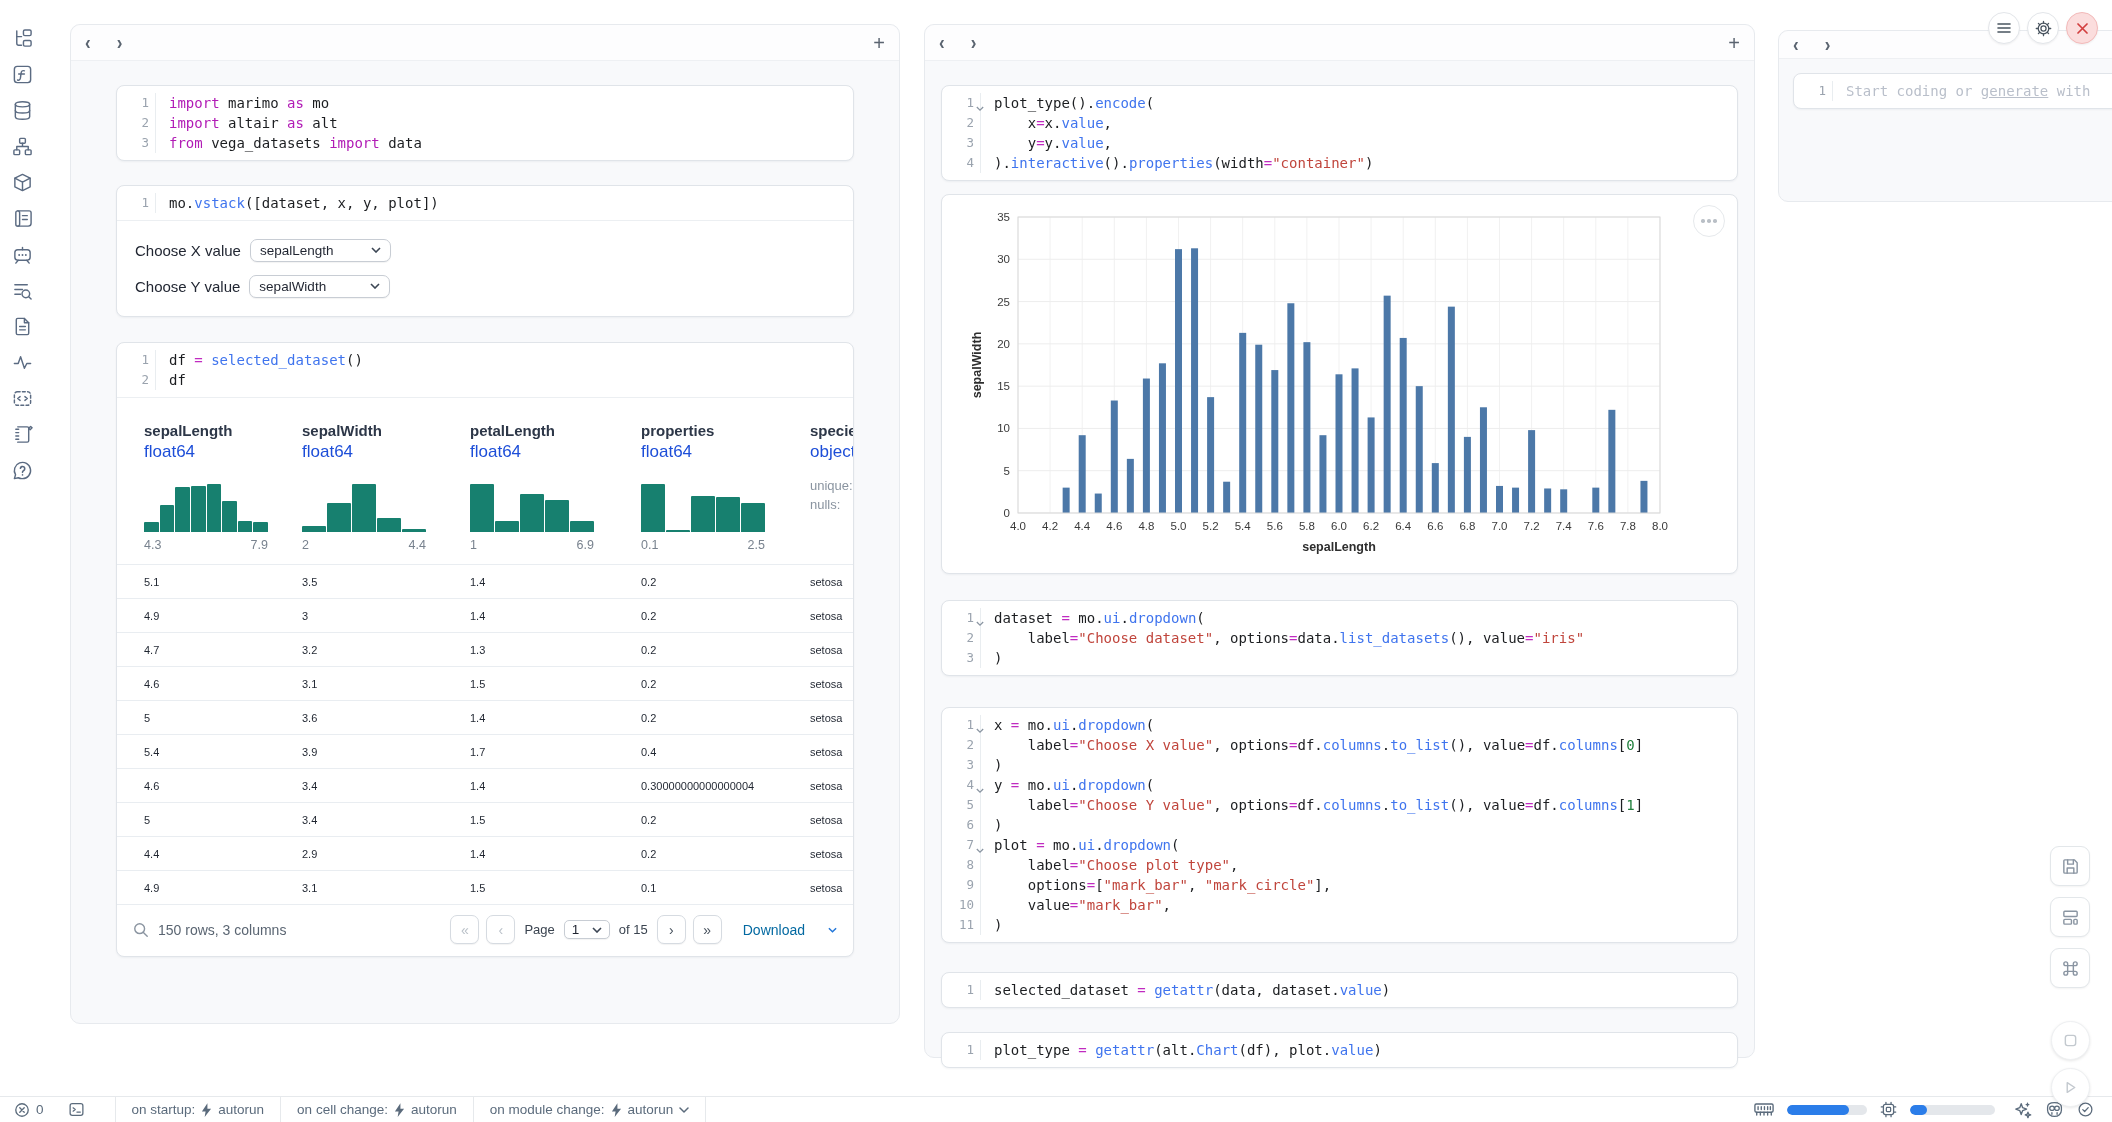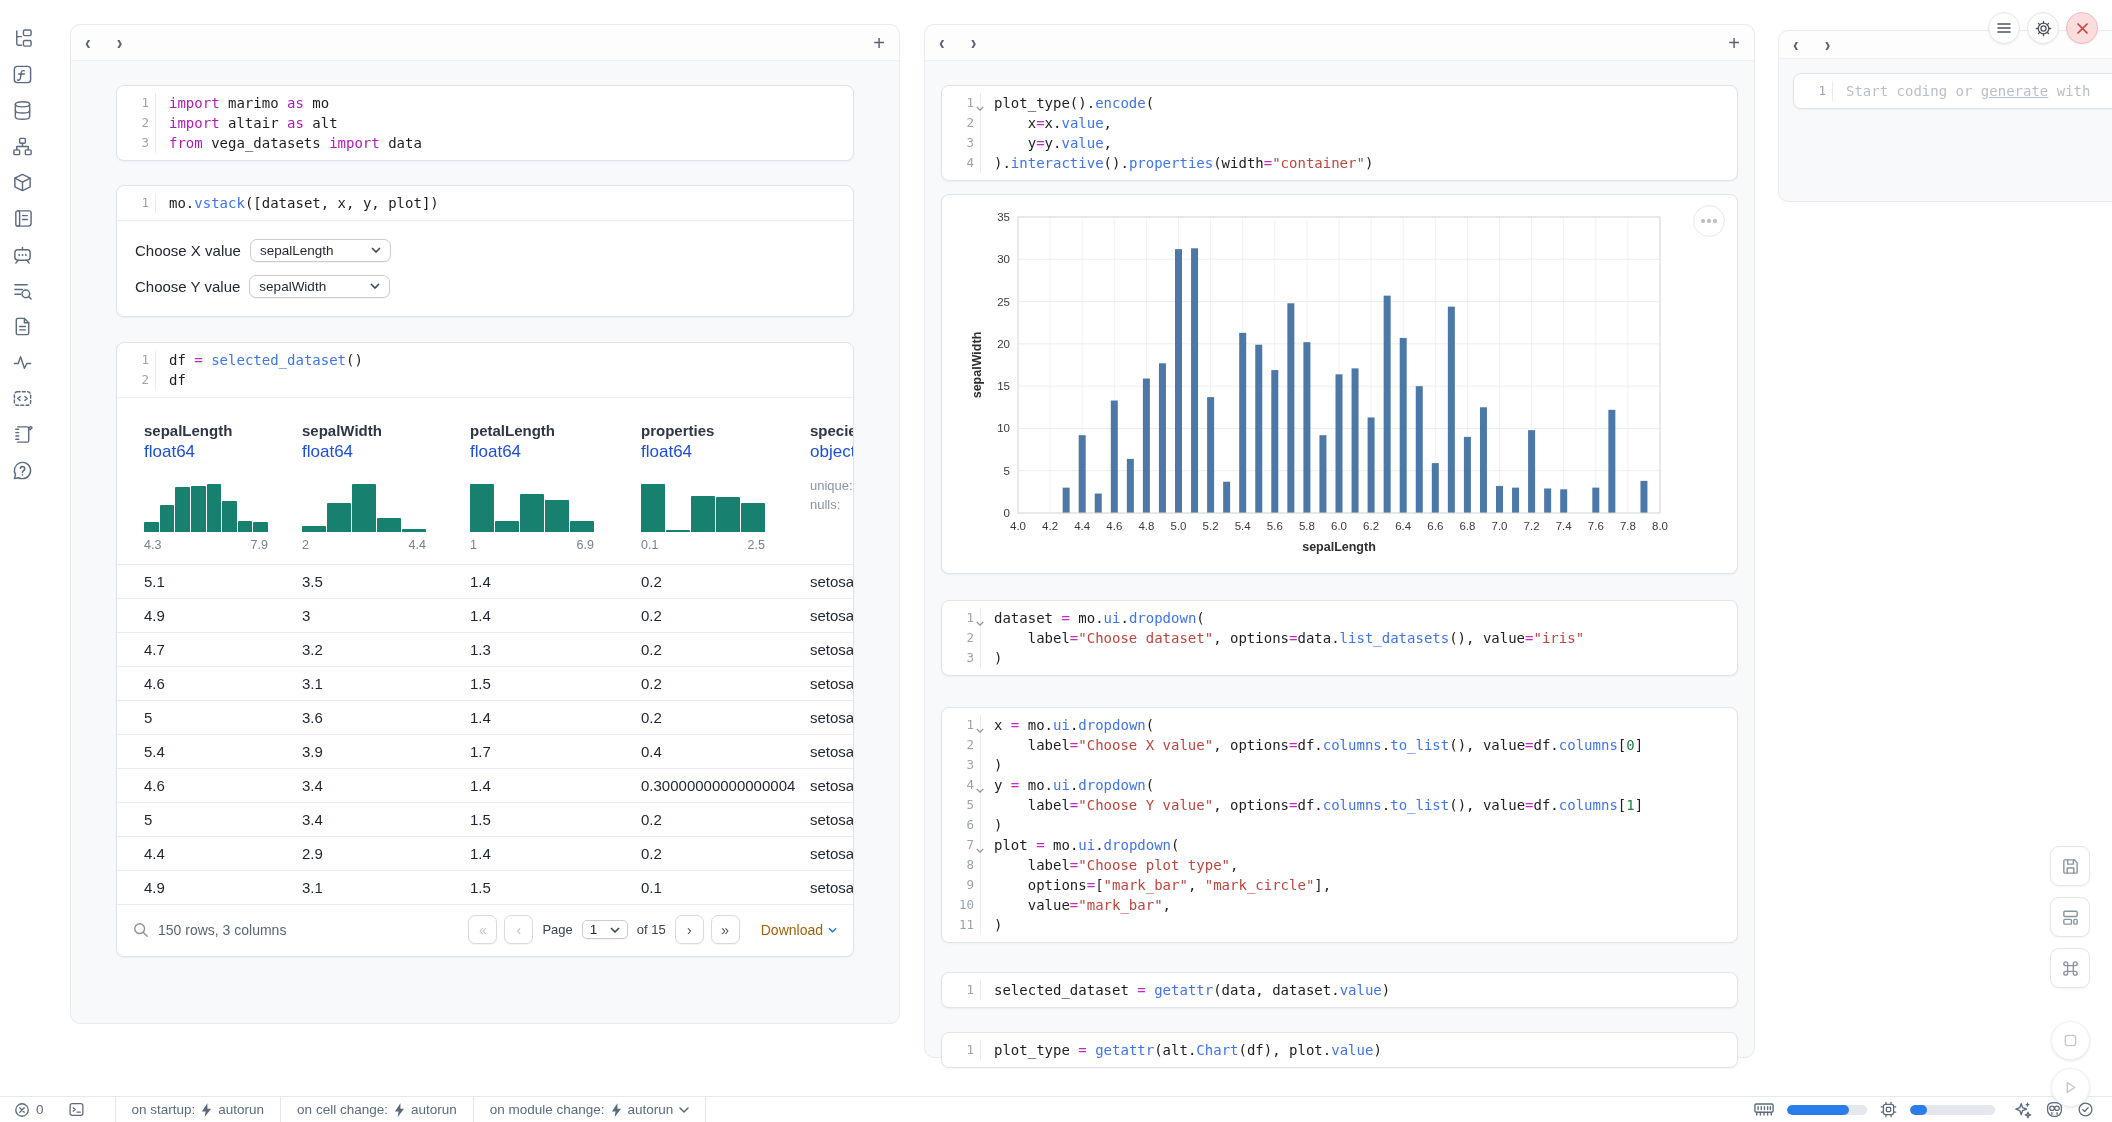--- a/index.html
+++ b/index.html
@@ -50,31 +50,31 @@
   
   .tgrid{display:grid;grid-template-columns:158px 168px 171px 169px 1fr;padding-left:27px}
   .thead{padding-top:24px;padding-bottom:12px}
   .hname{font-size:15px;font-weight:bold;color:#2d3748}
   .htype{font-size:17px;color:#1d4ed8;margin-top:3px}
   .hcol{overflow:hidden;white-space:nowrap;padding-right:10px}
   .hist{height:58px;width:124px;display:flex;align-items:flex-end;gap:1px;margin-top:12px}
   .hist div{flex:1;background:#17806F;border-radius:1px 1px 0 0}
   .minmax{width:124px;display:flex;justify-content:space-between;font-size:12.5px;color:#78828e;margin-top:6px}
   .hextra{font-size:13px;color:#8a94a0;margin-top:14px;line-height:19px}
-  .trow{height:33px;align-items:center;border-top:1px solid #e9edf1;font-size:15px;color:#1f2530}
+  .trow{height:33px;align-items:center;border-top:1px solid #e9edf1;font-size:11px;color:#1f2530}
   .tcell{overflow:hidden;white-space:nowrap;padding-right:8px}
 
   .tfoot{display:flex;align-items:center;padding:10px 16px 12px;border-top:1px solid #e9edf1}
   .tfoot .summary{font-size:14px;color:#5a6572;margin-left:9px}
   .pager{margin-left:auto;display:flex;align-items:center;gap:7px}
   .pbtn{width:27px;height:27px;border:1px solid #d6dbe1;background:#fff;border-radius:7px;display:flex;align-items:center;justify-content:center;
         font-size:14px;color:#46505c;cursor:pointer;box-shadow:0 1px 1px rgba(0,0,0,.05)}
   .pbtn.muted{color:#b9c0c8}
   .plabel{font-size:13px;color:#3b4450;margin:0 2px}
-  .download{display:flex;align-items:center;gap:5px;color:#a16207;font-size:14px;margin-left:14px;cursor:pointer}
+  .download{display:flex;align-items:center;gap:23px;color:#0369a1;font-size:14px;margin-left:14px;cursor:pointer}
 
   
   .chartcard{position:relative;padding:12px 0 0 26px;height:366px}
   .chart-menu{position:absolute;top:10px;right:12px;width:30px;height:30px;border:1px solid #e6e9ec;border-radius:50%;
               background:#fff;display:flex;align-items:center;justify-content:center;gap:2.5px;cursor:pointer}
   .chart-menu i{width:3.5px;height:3.5px;border-radius:50%;background:#b9bfc6;display:block}
 
   
   .circ{position:absolute;top:12px;width:30px;height:30px;border-radius:50%;background:#fff;border:1px solid #e3e6ea;
         box-shadow:0 1px 2px rgba(0,0,0,.06);display:flex;align-items:center;justify-content:center;cursor:pointer;z-index:6}

